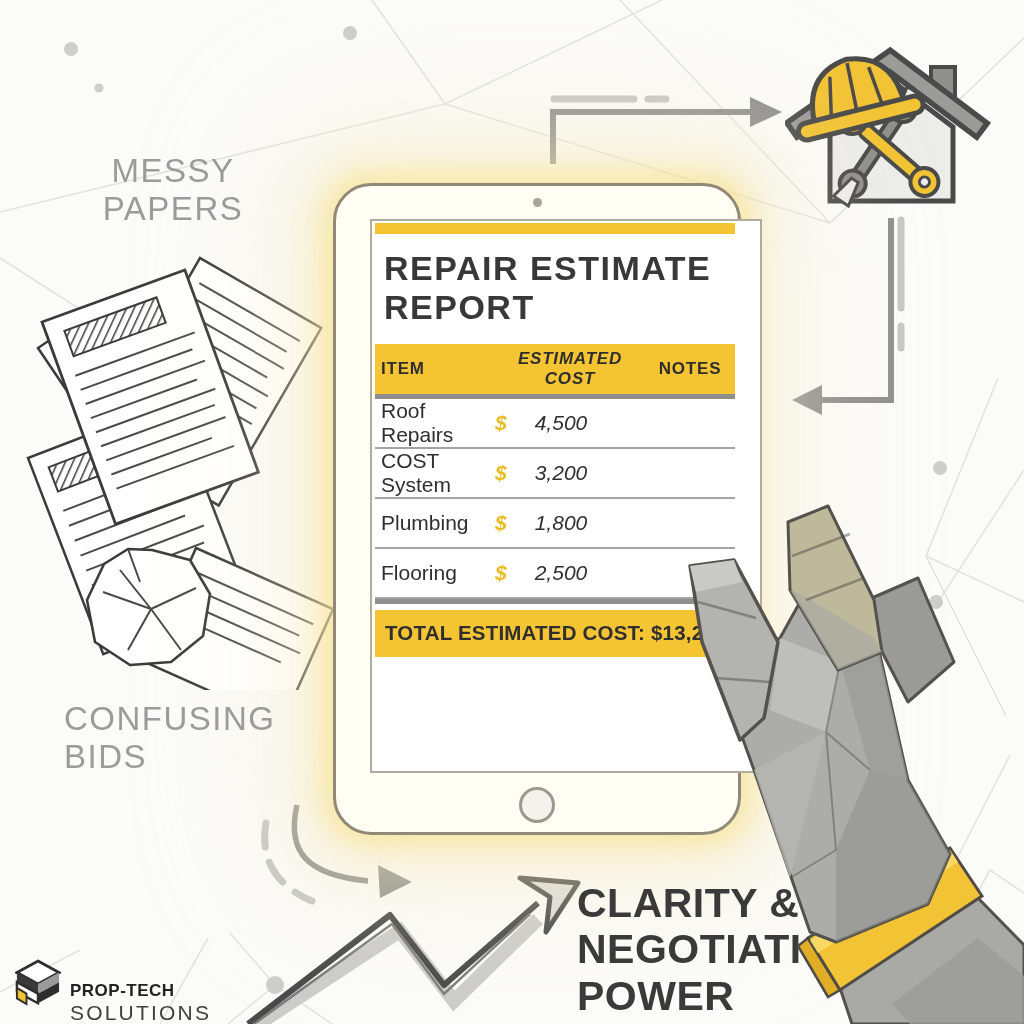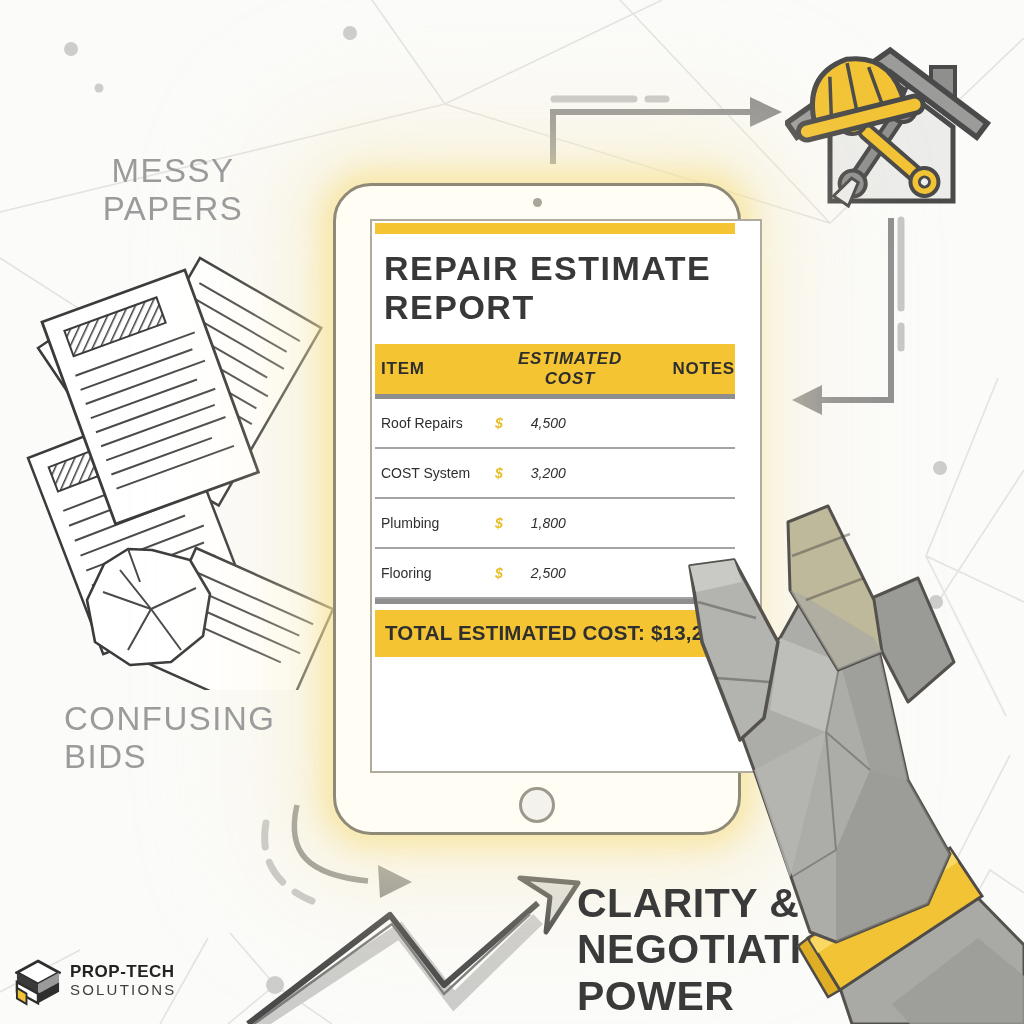--- a/index.html
+++ b/index.html
@@ -41,40 +41,40 @@
   #screen{left:34px;top:33px;width:392px;height:554px;background:#FFFFFF;
           border:2px solid #AFAB9F;box-sizing:border-box;
           padding:2px 25px 0 3px;overflow:hidden;}
   .topbar{height:11px;background:#F4C433;}
   #report-title{margin:15px 0 0 9px;font-size:34px;font-weight:800;color:#383838;
                 line-height:1.14;letter-spacing:1.5px;}
   .hdr-row{display:flex;align-items:center;background:#F4C433;height:50px;margin-top:17px;}
   .hdr-cell{font-size:17px;font-weight:800;color:#2E2E2E;letter-spacing:.8px;}
   .col-item{flex:0 0 120px;padding-left:6px;box-sizing:border-box;}
   .col-cost{flex:0 0 150px;text-align:center;font-style:italic;}
-  .col-notes{flex:1;text-align:right;}
+  .col-notes{flex:1;text-align:center;}
   .hdr-divider{height:5px;background:#8E8E8E;}
   .row{display:flex;align-items:center;height:48px;border-bottom:2px solid #A3A3A3;
-       font-size:14px;color:#2F2F2F;}
+       font-size:21px;color:#2F2F2F;}
   .row .col-cost{text-align:left;}
   .row-currency{color:#E9BC25;font-weight:700;}
   .row-cost{font-weight:500;margin-left:28px;}
   .thick-divider{height:5px;background:#8E8E8E;margin-top:0px;}
   .total-bar{margin-top:6px;background:#F4C433;height:47px;display:flex;align-items:center;
              padding-left:10px;font-size:20.5px;font-weight:800;color:#2F2F2F;
              letter-spacing:.2px;white-space:nowrap;}
 
   
   #hand{left:640px;top:470px;z-index:3;}
 
   
   #logo{left:15px;top:958px;display:flex;align-items:flex-start;z-index:2;}
-  #logo .txt{margin-left:9px;margin-top:5px;}
+  #logo .txt{margin-left:9px;margin-top:24px;}
   #logo-name{font-size:17px;font-weight:800;color:#222222;letter-spacing:.5px;line-height:1.05;}
-  #logo-sub{font-size:15px;font-weight:400;color:#3F3F3F;letter-spacing:2.2px;line-height:1.2;}
+  #logo-sub{font-size:21px;font-weight:400;color:#3F3F3F;letter-spacing:2.2px;line-height:1.2;}
 </style>
 </head>
 <body>
 
 <svg id="mesh" class="abs" width="1024" height="1024" viewBox="0 0 1024 1024">
   <g stroke="#E3E3E1" stroke-width="1.6" fill="none">
     <path d="M0,212 L445,104 L662,0"></path>
     <path d="M372,0 L445,104"></path>
     <path d="M445,104 L830,223 L1024,38"></path>
     <path d="M620,0 L830,223"></path>

